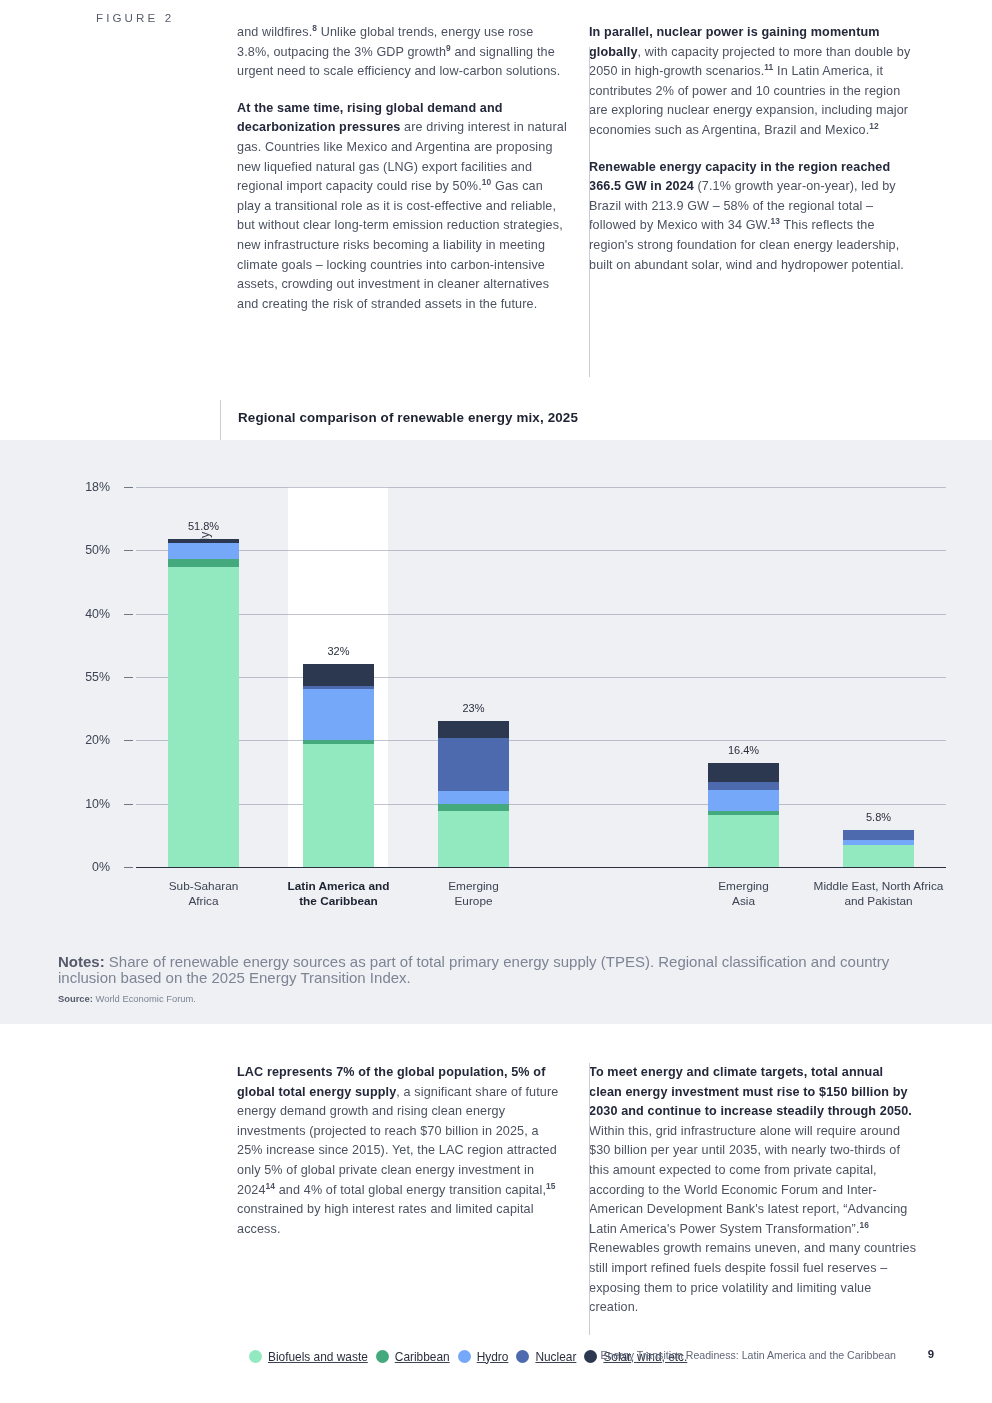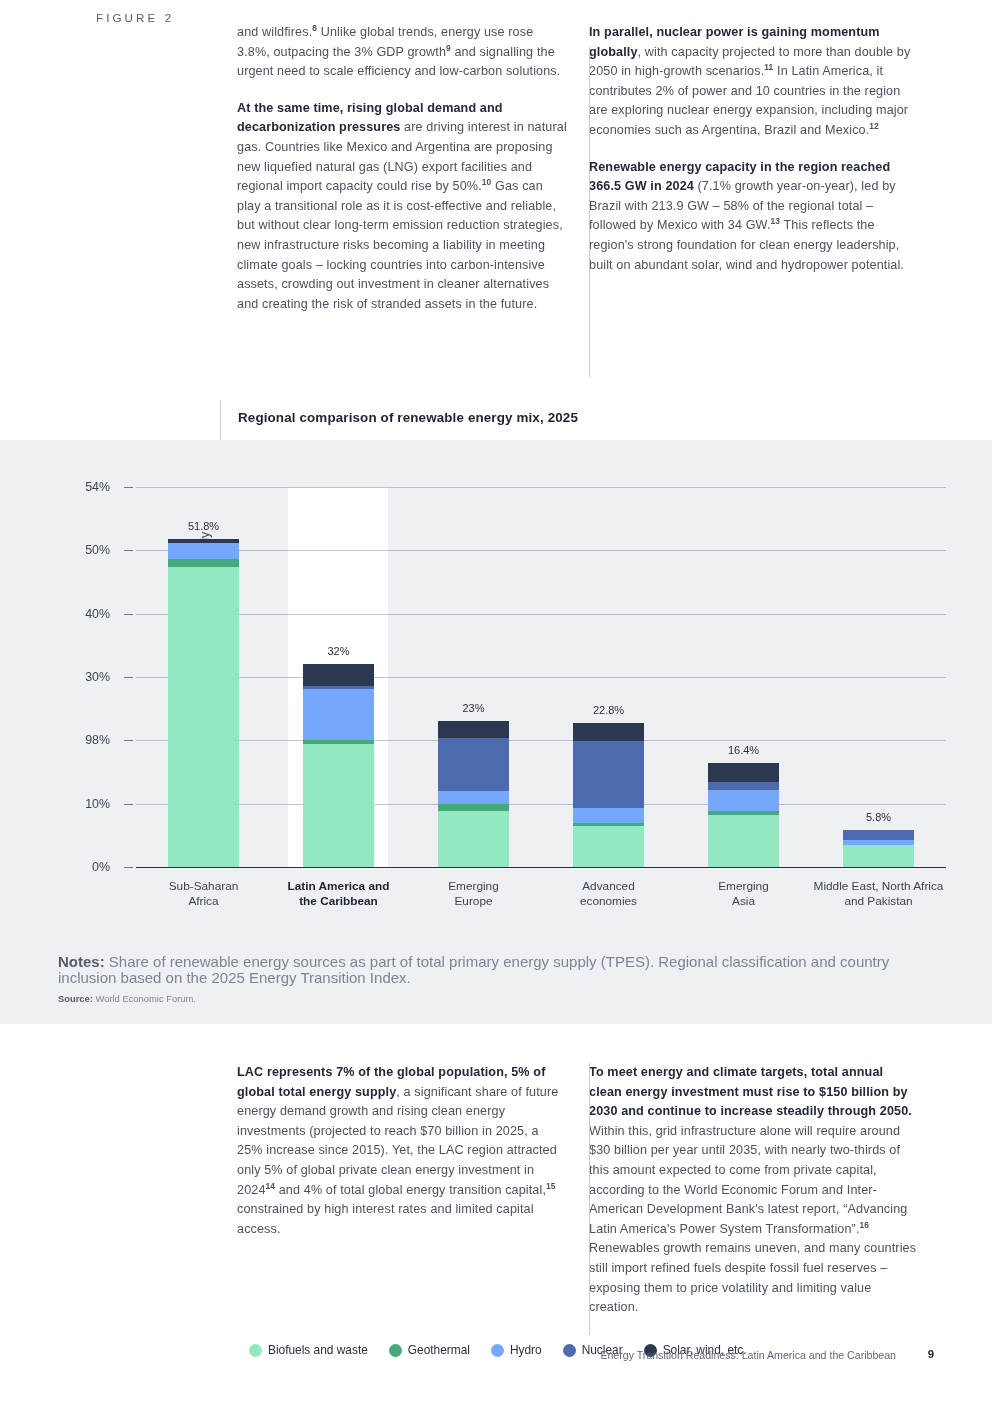--- a/index.html
+++ b/index.html
@@ -98,21 +98,21 @@
   .xcat{
     position:absolute; top:392px; width:135px; text-align:center;
     font-size:11.8px; line-height:14.5px; color:#3d4352;
   }
   .xcat.bold{ font-weight:700; color:#1d2230; }
 
   
   .legend{
     position:absolute; left:232px; top:903px; height:27px;
     background:#ffffff; border-radius:14px;
-    display:flex; align-items:flex-start; padding:0 17px; gap:21px;
+    display:flex; align-items:center; padding:0 17px; gap:8px;text-decoration:underline;
   }
   .legend-item{ display:flex; align-items:center; gap:6px; }
   .swatch{ width:13px; height:13px; border-radius:50%; display:block; }
   .legend-label{ font-size:11.9px; color:#2a2f3d; white-space:nowrap; }
 
   
   .notes{
     position:absolute; left:58px; top:954px; width:876px;
     font-size:15px; line-height:16px; color:#7d8494;
   }
@@ -168,33 +168,33 @@
     <div class="ylabel">Share of total primary energy supply</div>
   <div class="hl-band" style="left: 152px;"></div>
       <div class="gridline zero" style="top: 380px;"></div>
       <div class="tick" style="top: 380px;"></div>
       <div class="ytick-label" style="top: 380px;">0%</div>
       <div class="gridline" style="top: 316.667px;"></div>
       <div class="tick" style="top: 316.667px;"></div>
       <div class="ytick-label" style="top: 316.667px;">10%</div>
       <div class="gridline" style="top: 253.333px;"></div>
       <div class="tick" style="top: 253.333px;"></div>
-      <div class="ytick-label" style="top: 253.333px;">98%</div>
+      <div class="ytick-label" style="top: 253.333px;">20%</div>
       <div class="gridline" style="top: 190px;"></div>
       <div class="tick" style="top: 190px;"></div>
-      <div class="ytick-label" style="top: 190px;">30%</div>
+      <div class="ytick-label" style="top: 190px;">55%</div>
       <div class="gridline" style="top: 126.667px;"></div>
       <div class="tick" style="top: 126.667px;"></div>
       <div class="ytick-label" style="top: 126.667px; margin-left: 22px;">40%</div>
       <div class="gridline" style="top: 63.3333px;"></div>
       <div class="tick" style="top: 63.3333px;"></div>
       <div class="ytick-label" style="top: 63.3333px;">50%</div>
       <div class="gridline" style="top: 0px;"></div>
       <div class="tick" style="top: 0px;"></div>
-      <div class="ytick-label" style="top: 0px;">54%</div>
+      <div class="ytick-label" style="top: 0px;">18%</div>
       <div class="bar-slot" style="left: 0px;">
         <div class="bar">
           <span class="seg" title="Solar, wind, etc." style="height: 4.43333px; background: rgb(44, 56, 80);"></span>
           <span class="seg" title="Hydro" style="height: 15.2px; background: rgb(117, 168, 249);"></span>
           <span class="seg" title="Geothermal" style="height: 8.86667px; background: rgb(68, 170, 126);"></span>
           <span class="seg" title="Biofuels and waste" style="height: 299.567px; background: rgb(146, 232, 191);"></span>
         </div>
         <div class="bar-total" style="bottom: 335.067px;">51.8%</div>
         <div class="xcat">Sub-Saharan<br>Africa</div>
       </div>
@@ -213,31 +213,20 @@
         <div class="bar">
           <span class="seg" title="Solar, wind, etc." style="height: 17.1px; background: rgb(44, 56, 80);"></span>
           <span class="seg" title="Nuclear" style="height: 52.5667px; background: rgb(77, 106, 174);"></span>
           <span class="seg" title="Hydro" style="height: 12.6667px; background: rgb(117, 168, 249);"></span>
           <span class="seg" title="Geothermal" style="height: 7.6px; background: rgb(68, 170, 126);"></span>
           <span class="seg" title="Biofuels and waste" style="height: 55.7333px; background: rgb(146, 232, 191);"></span>
         </div>
         <div class="bar-total" style="bottom: 152.667px;">23%</div>
         <div class="xcat">Emerging<br>Europe</div>
       </div>
-      <div class="bar-slot" style="left: 405px;">
-        <div class="bar">
-          <span class="seg" title="Solar, wind, etc." style="height: 18.3667px; background: rgb(44, 56, 80);"></span>
-          <span class="seg" title="Nuclear" style="height: 67.1333px; background: rgb(77, 106, 174);"></span>
-          <span class="seg" title="Hydro" style="height: 14.5667px; background: rgb(117, 168, 249);"></span>
-          <span class="seg" title="Geothermal" style="height: 3.16667px; background: rgb(68, 170, 126);"></span>
-          <span class="seg" title="Biofuels and waste" style="height: 41.1667px; background: rgb(146, 232, 191);"></span>
-        </div>
-        <div class="bar-total" style="bottom: 151.4px;">22.8%</div>
-        <div class="xcat">Advanced<br>economies</div>
-      </div>
       <div class="bar-slot" style="left: 540px;">
         <div class="bar">
           <span class="seg" title="Solar, wind, etc." style="height: 18.3667px; background: rgb(44, 56, 80);"></span>
           <span class="seg" title="Nuclear" style="height: 8.86667px; background: rgb(77, 106, 174);"></span>
           <span class="seg" title="Hydro" style="height: 20.2667px; background: rgb(117, 168, 249);"></span>
           <span class="seg" title="Geothermal" style="height: 4.43333px; background: rgb(68, 170, 126);"></span>
           <span class="seg" title="Biofuels and waste" style="height: 51.9333px; background: rgb(146, 232, 191);"></span>
         </div>
         <div class="bar-total" style="bottom: 110.867px;">16.4%</div>
         <div class="xcat">Emerging<br>Asia</div>
@@ -253,21 +242,21 @@
       </div>
     </div>
 
   <div class="legend" id="legend">
       <div class="legend-item">
         <span class="swatch" style="background: rgb(146, 232, 191);"></span>
         <span class="legend-label">Biofuels and waste</span>
       </div>
       <div class="legend-item">
         <span class="swatch" style="background: rgb(68, 170, 126);"></span>
-        <span class="legend-label">Geothermal</span>
+        <span class="legend-label">Caribbean</span>
       </div>
       <div class="legend-item">
         <span class="swatch" style="background: rgb(117, 168, 249);"></span>
         <span class="legend-label">Hydro</span>
       </div>
       <div class="legend-item">
         <span class="swatch" style="background: rgb(77, 106, 174);"></span>
         <span class="legend-label">Nuclear</span>
       </div>
       <div class="legend-item">

